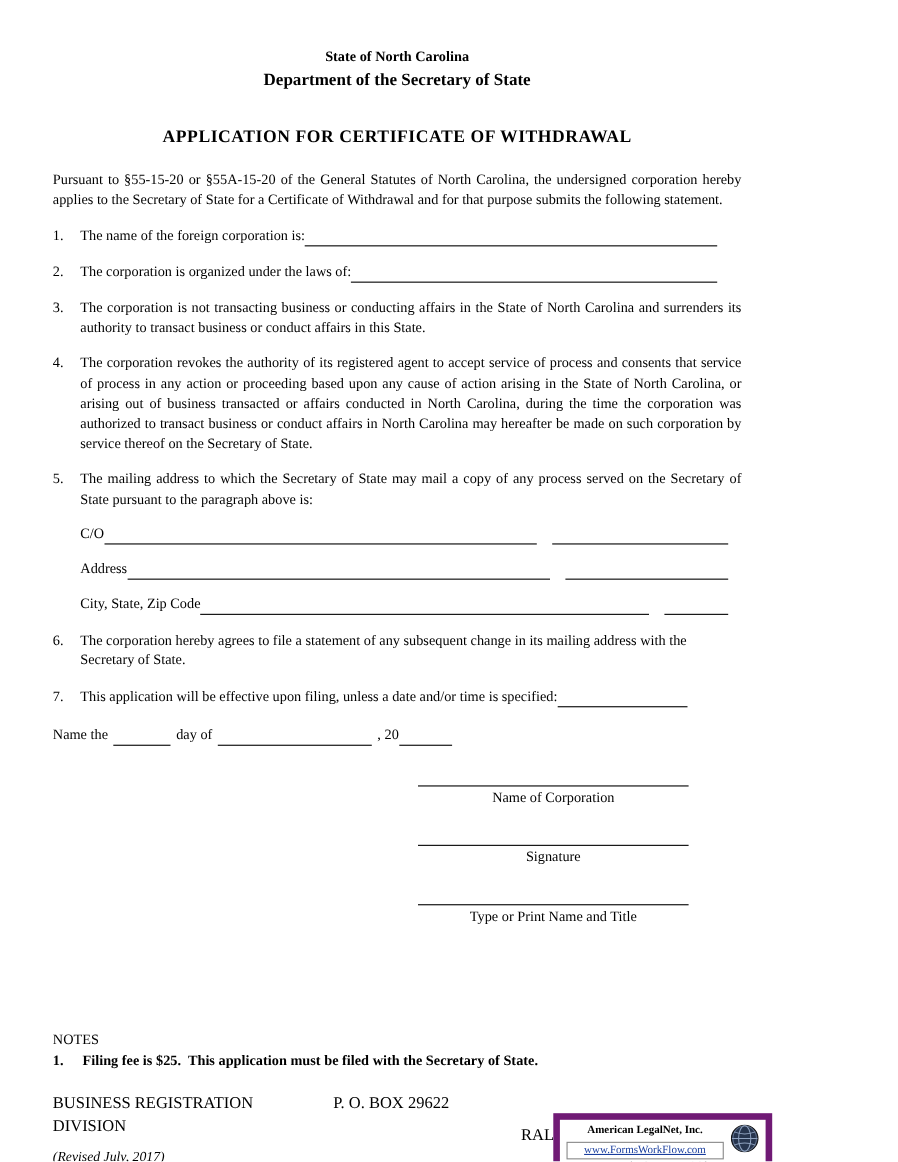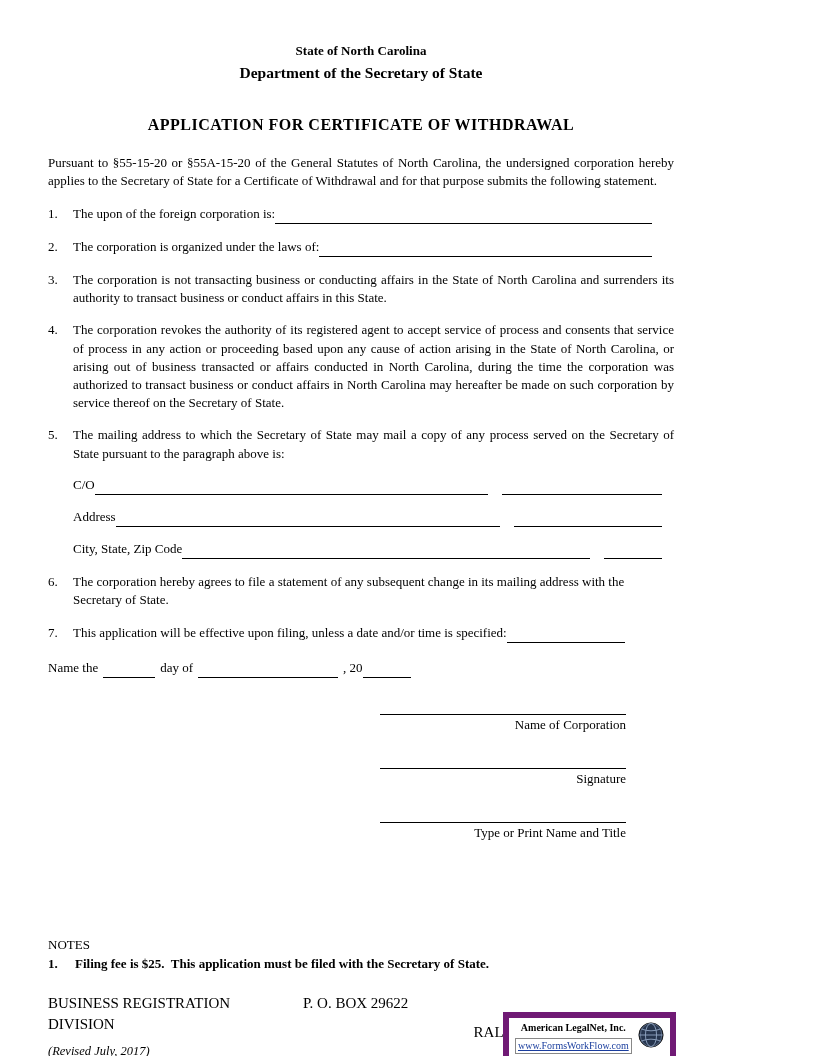--- a/index.html
+++ b/index.html
@@ -39,59 +39,59 @@
   .mr22 { margin-right:22px; }
 
   .addr-row { display:flex; align-items:baseline; margin-top:13px; margin-right:12px; }
   .short-blank { margin-left:14px; flex:none; }
   .w160 { width:160px; } .w148 { width:148px; } .w58 { width:58px; }
   .w118 { width:118px; } .w52 { width:52px; } .w140 { width:140px; } .w48 { width:48px; }
 
   .date-row { display:flex; align-items:baseline; margin-top:16px; }
   .date-row .gap { margin-left:5px; margin-right:5px; white-space:nowrap; }
 
-  .sig-block { margin-top:22px; margin-left:332px; width:246px; text-align:right; }
+  .sig-block { margin-top:22px; margin-left:332px; width:246px; text-align:center; }
   .sig-line { border-bottom:1px solid #000; height:15px; }
   .sig-line + .sig-label { margin-top:1px; }
   .sig-gap { margin-top:20px; }
 
   .bottom { position:absolute; left:48px; right:46px; top:936px; }
   .notes-heading { font-size:13px; }
   .note-row { display:flex; font-weight:bold; margin-top:1px; }
   .note-row .nnum { width:27px; flex:none; }
   .division-row { display:flex; margin-top:20px; padding-right:30px; font-size:15px; }
   .division-row .c1 { flex:1.1; text-align:left; }
   .division-row .c2 { flex:1; text-align:center; }
   .division-row .c3 { flex:1; text-align:right;margin-top:29px; }
   .revised-row { display:flex; justify-content:space-between; padding-right:30px; font-style:italic; font-size:12.5px; }
 
   .legalnet { position:absolute; left:503px; top:1012px;
     display:flex; align-items:center; gap:6px;
     border:6px solid #701a75; background:#fff; padding:3px 6px; }
   .legalnet .txtcol { display:flex; flex-direction:column; align-items:center; }
   .legalnet .company { font-size:10px; font-weight:bold; white-space:nowrap; }
   .legalnet .url { font-size:10px; color:#1a3e9e; text-decoration:underline;
-    border:1px solid #888; padding:0 2px; margin-top:3px; white-space:nowrap; }
+    border:1px solid #888; padding:0 15px; margin-top:3px; white-space:nowrap; }
 </style>
 </head>
 <body>
 
 <div class="page">
 
   <div class="hdr-state">State of North Carolina</div>
   <div class="hdr-dept">Department of the Secretary of State</div>
 
   <div class="title">APPLICATION FOR CERTIFICATE OF WITHDRAWAL</div>
 
   <p class="intro">Pursuant to §55-15-20 or §55A-15-20 of the General Statutes of North Carolina, the undersigned corporation hereby applies to the Secretary of State for a Certificate of Withdrawal and for that purpose submits the following statement.</p>
 
   <div class="item">
     <span class="num">1.</span>
     <div class="body row">
-      <span class="lbl">The upon of the foreign corporation is:</span>
+      <span class="lbl">The name of the foreign corporation is:</span>
       <span class="blank grow mr22"></span>
     </div>
   </div>
 
   <div class="item">
     <span class="num">2.</span>
     <div class="body row">
       <span class="lbl">The corporation is organized under the laws of:</span>
       <span class="blank grow mr22"></span>
     </div>

